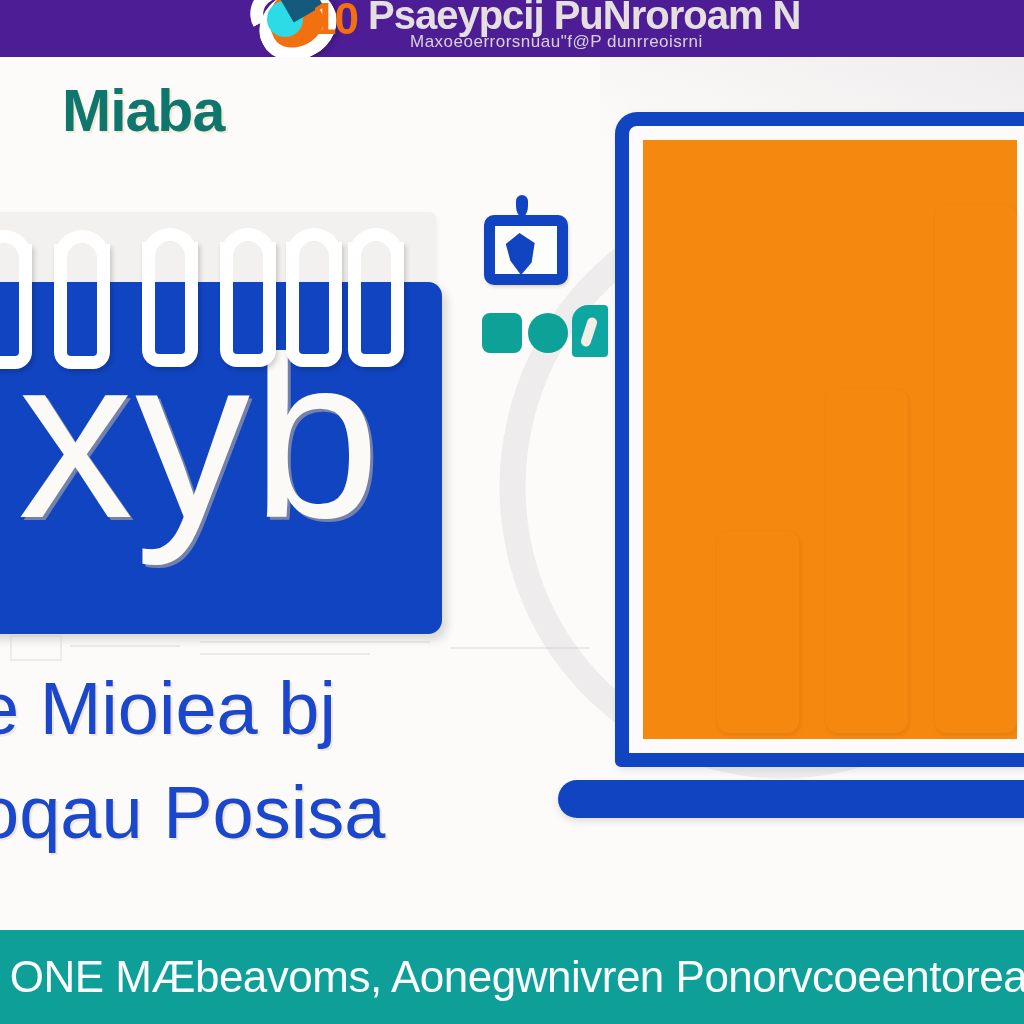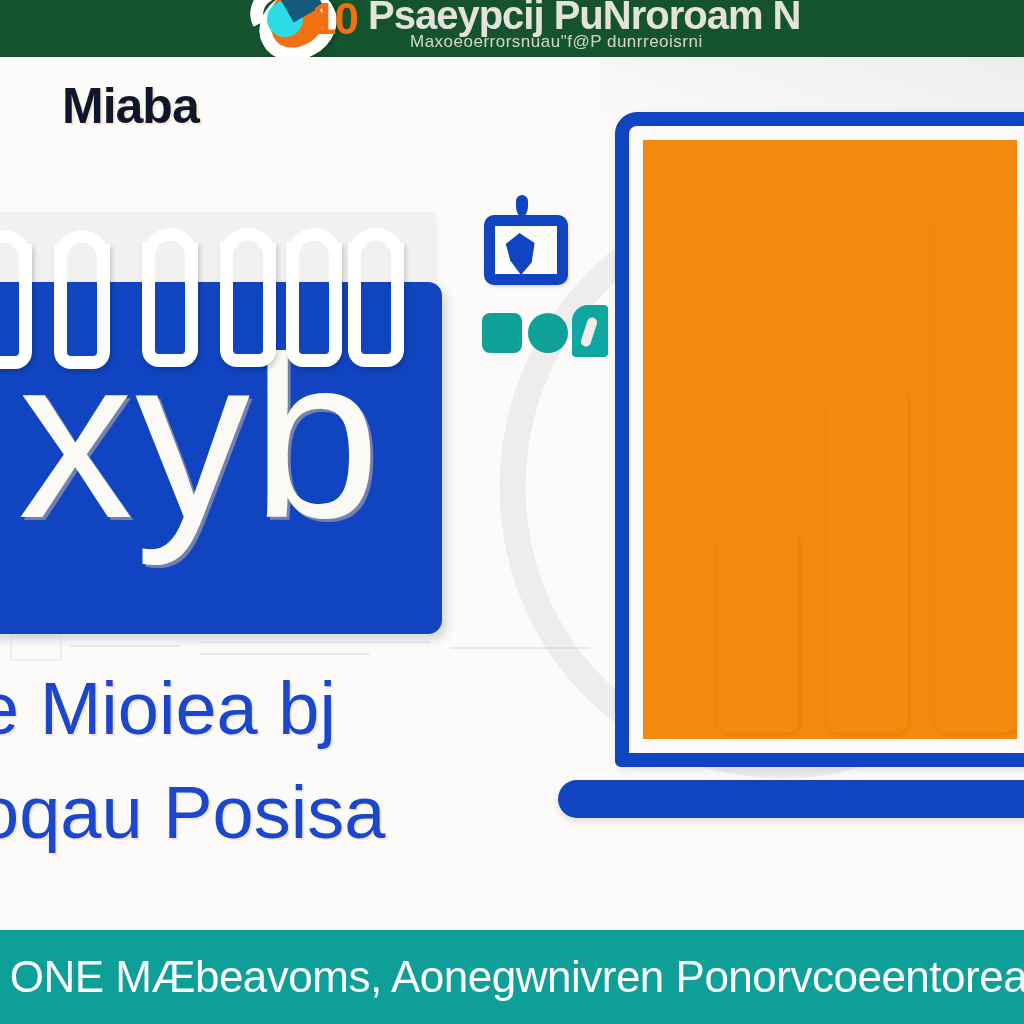--- a/index.html
+++ b/index.html
@@ -20,21 +20,21 @@
     background: #fbfafa;
   }
 
   
   .top-banner {
     position: absolute;
     left: 0;
     top: 0;
     width: 1024px;
     height: 57px;
-    background: #14532d;
+    background: #4c1d95;
     overflow: hidden;
   }
   .banner-inner {
     position: absolute;
     left: 250px;
     top: 0;
     width: 790px;
     height: 57px;
   }
   .banner-logo {
@@ -133,23 +133,23 @@
     width: 430px;
     height: 200px;
     background: linear-gradient(200deg, #eeecec 0%, rgba(255,255,255,0) 70%);
   }
 
   
   .heading {
     position: absolute;
     left: 62px;
     top: 20px;
-    font-size: 50px;
+    font-size: 59px;
     font-weight: bold;
-    color: #0f172a;
+    color: #0f766e;
     letter-spacing: -1px;
     text-shadow: 2px 2px 0 rgba(240,228,205,.85);
   }
 
   
   .notebook {
     position: absolute;
     left: -42px;
     top: 127px;
     width: 488px;

